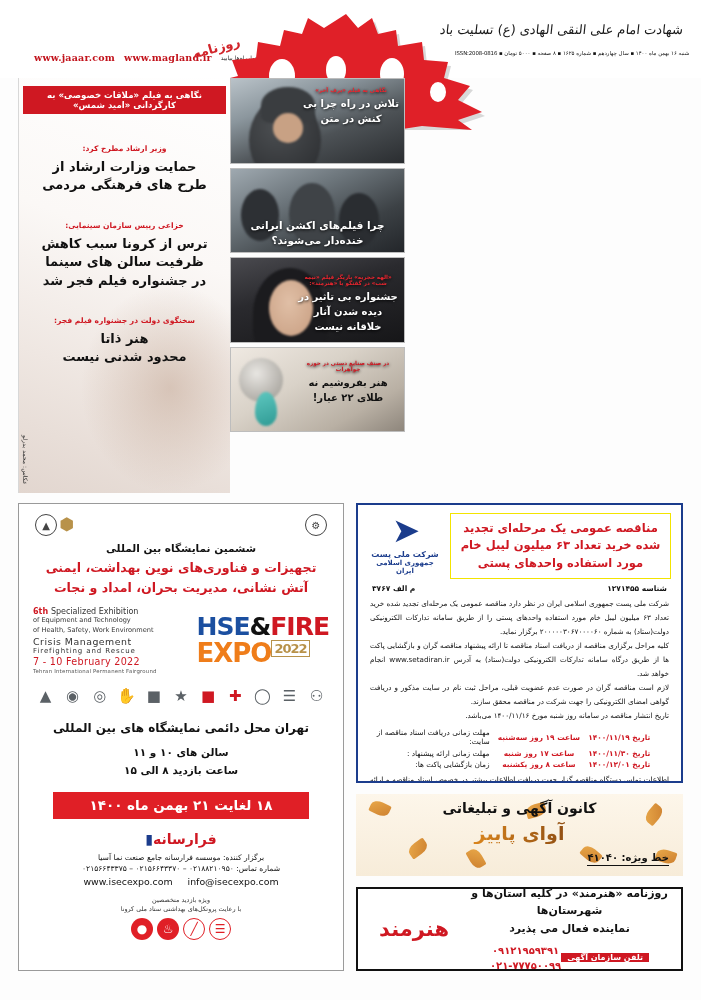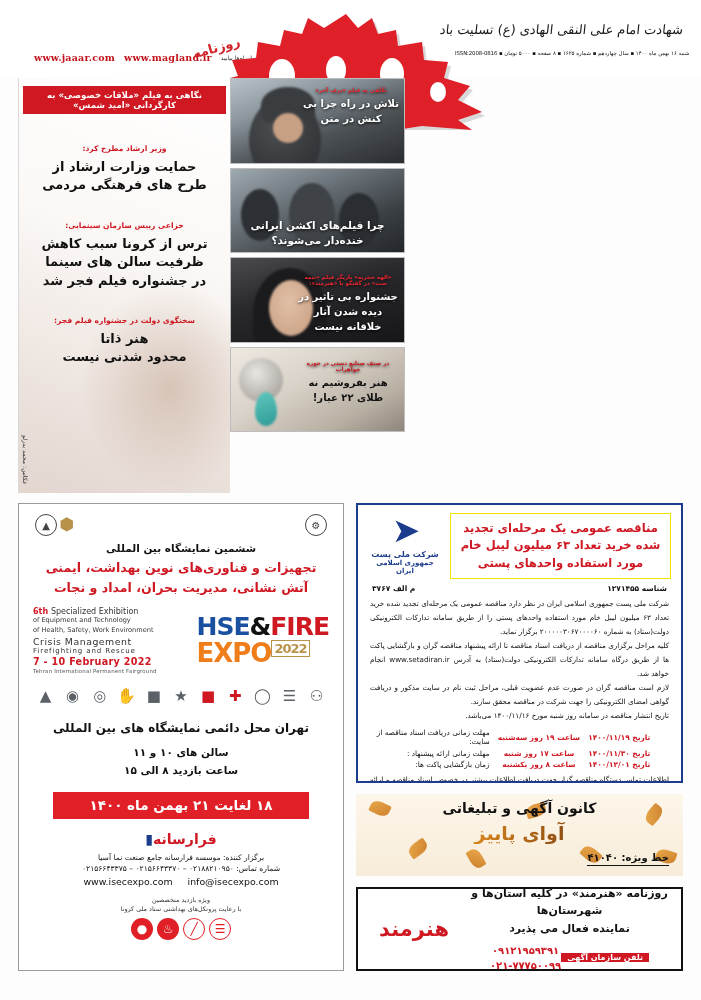--- a/index.html
+++ b/index.html
@@ -374,21 +374,21 @@
     color: #b8924a; font-size: 13px; font-weight: bold;
     line-height: 1; margin-right: 3px;
     border: 1.4px solid #b8924a; padding: 1px 2px;
   }
   .hse-en { direction: ltr; text-align: left; flex: 1; }
   .hse-en .e1 { font-size: 8px; color: #cf1822; font-weight: bold; }
   .hse-en .e1 b { color: #cf1822; }
   .hse-en .e2 { font-size: 6.6px; color: #333; line-height: 1.45; }
   .hse-en .e3 { font-size: 9.4px; color: #333; letter-spacing: .5px; margin-top: 1px; }
   .hse-en .e4 { font-size: 7px; color: #333; letter-spacing: .9px; }
-  .hse-en .e5 { font-size: 9.6px; color: #cf1822; font-weight: bold; letter-spacing: .3px; margin-top: 1px; }
+  .hse-en .e5 { font-size: 9.6px; color: #cf1822; font-weight: normal; letter-spacing: .3px; margin-top: 1px; }
   .hse-en .e6 { font-size: 5.4px; color: #555; letter-spacing: .2px; margin-top: 1px; }
 
   .pictogram-row {
     display: flex; flex-direction: row-reverse;
     justify-content: space-between; align-items: center;
     margin-top: 12px; padding: 0 4px;
   }
   .picto { width: 21px; height: 21px; color: #5b6166; font-size: 15px; text-align: center; line-height: 21px; }
   .picto.red { color: #cf1822; }
 

